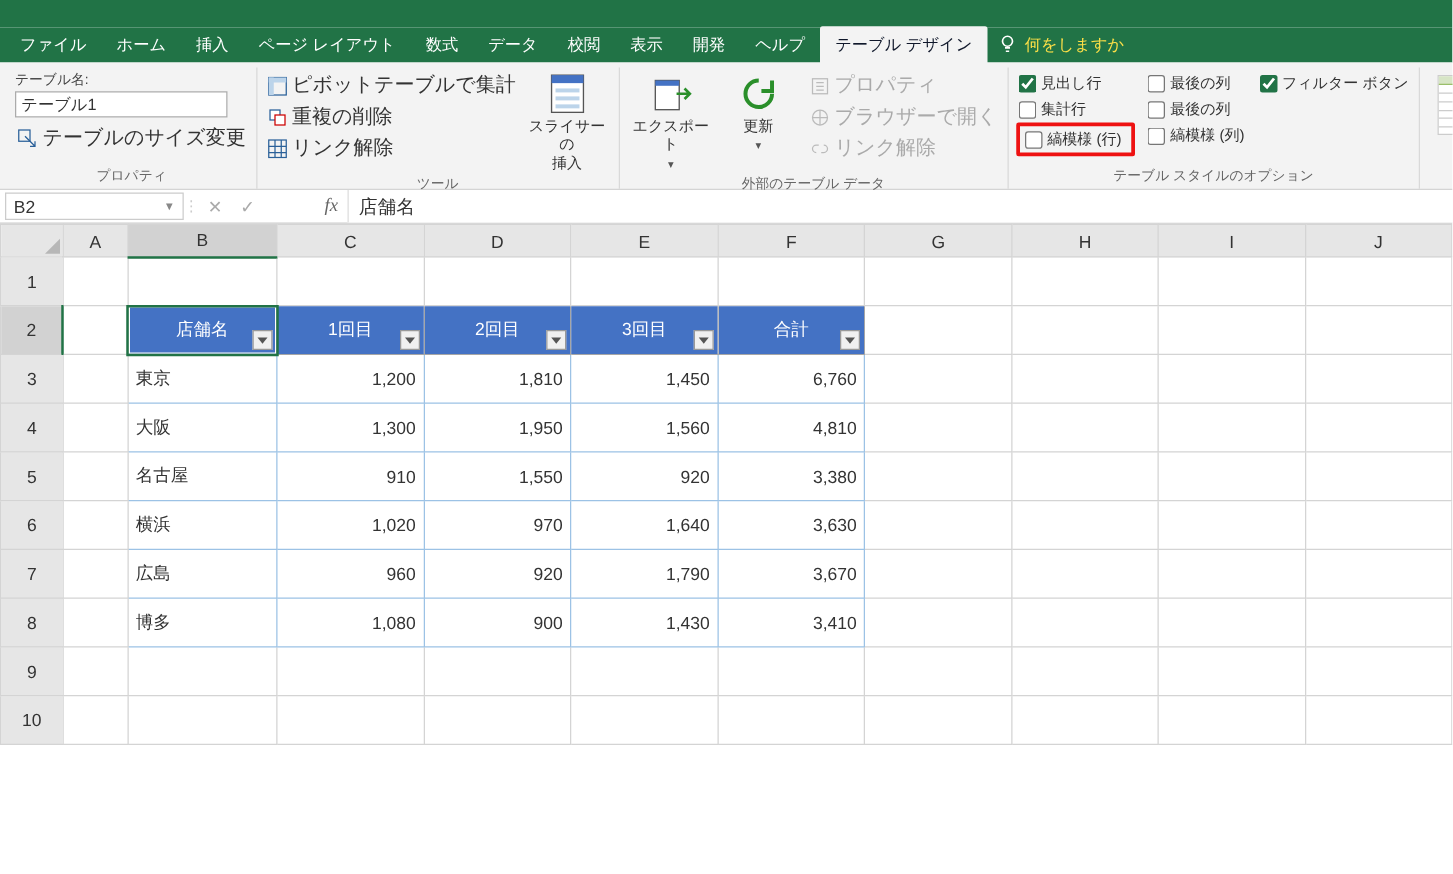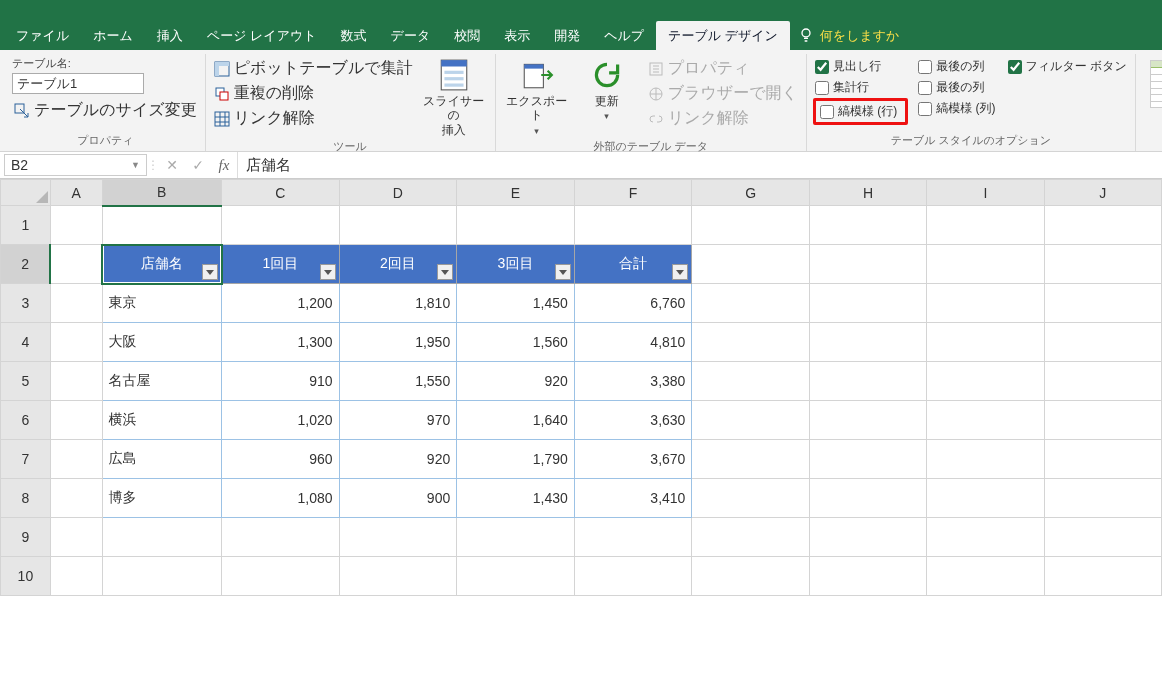--- a/index.html
+++ b/index.html
@@ -20,21 +20,21 @@
   .group { border-right: 1px solid #d9d9d9; padding: 2px 6px 0 6px; display: flex; flex-direction: column; }
   .group:last-child { border-right: none; }
   .group-body { flex: 1; display: flex; align-items: flex-start; }
   .group-label { text-align: center; font-size: 11px; color: #666; padding: 2px 0 3px; margin-top: auto; }
 
   .vstack { display: flex; flex-direction: column; gap: 0px; }
   .row { display: flex; align-items: center; gap: 4px; font-size: 16px; padding: 2px 2px; white-space: nowrap; }
   .row .icon { width: 16px; height: 16px; display: inline-block; }
 
   .field-label { font-size: 11px; color: #444; margin-bottom: 2px; }
-  .text-input { width: 132px; height: 21px; font-size: 13px; border: 1px solid #ababab; padding: 1px 4px; background: #fff; color: #333; }
+  .text-input { width: 170px; height: 21px; font-size: 13px; border: 1px solid #ababab; padding: 1px 4px; background: #fff; color: #333; }
 
   .big-btn { display: flex; flex-direction: column; align-items: center; justify-content: flex-start; width: 70px; padding-top: 2px; gap: 2px; }
   .big-btn .big-icon { width: 34px; height: 34px; display: block; }
   .big-btn .lbl { font-size: 12px; text-align: center; line-height: 1.2; }
   .big-btn .drop { font-size: 9px; color: #555; }
 
   .cb { display: flex; align-items: center; gap: 4px; font-size: 12px; padding: 2px 2px; cursor: pointer; white-space: nowrap; }
   .cb input { width: 14px; height: 14px; accent-color: #217346; }
 
   .highlight-red { border: 3px solid #e11; padding: 0 6px 0 2px; border-radius: 2px; }
@@ -49,21 +49,21 @@
   .style-thumb .scell:last-child { border-right: none; }
 
   .disabled-text { color: #aaa; }
 
   
   .formula-bar { display: flex; align-items: stretch; border-bottom: 1px solid #ccc; height: 27px; background: #fff; }
   .name-box { width: 143px; border: 1px solid #ccc; display: flex; align-items: center; padding: 0 6px; font-size: 14px; color: #333; justify-content: space-between; margin: 2px 0 2px 4px; }
   .name-box .dd { font-size: 9px; color: #888; }
   .fb-sep { width: 12px; display: flex; align-items: center; justify-content: center; color: #ccc; }
   .fb-btn { width: 26px; display: flex; align-items: center; justify-content: center; color: #aaa; font-size: 14px; }
-  .fb-btn.fx { font-style: italic; font-family: serif; color: #666; font-size: 15px; }
+  .fb-btn.fx { font-style: italic; font-family: serif; color: #666; font-size: 15px; margin-left: 41px; }
   .fb-input { flex: 1; border: none; padding: 0 8px; font-size: 15px; color: #333; border-left: 1px solid #ddd; }
 
   
   .sheet-wrap { position: relative; overflow: hidden; }
   .sheet { border-collapse: collapse; table-layout: fixed; }
   .sheet th, .sheet td { border: 1px solid #d4d4d4; font-size: 14px; }
   .corner { background: #e6e6e6; width: 50px; height: 26px; position: relative; }
   .corner::after { content: ""; position: absolute; right: 2px; bottom: 2px; width: 0; height: 0; border-left: 12px solid transparent; border-bottom: 12px solid #b7b7b7; }
   .col-h { background: #e6e6e6; text-align: center; font-weight: normal; color: #333; height: 26px; }
   .col-h.sel { background: #d2d2d2; border-bottom: 2px solid #217346; }

